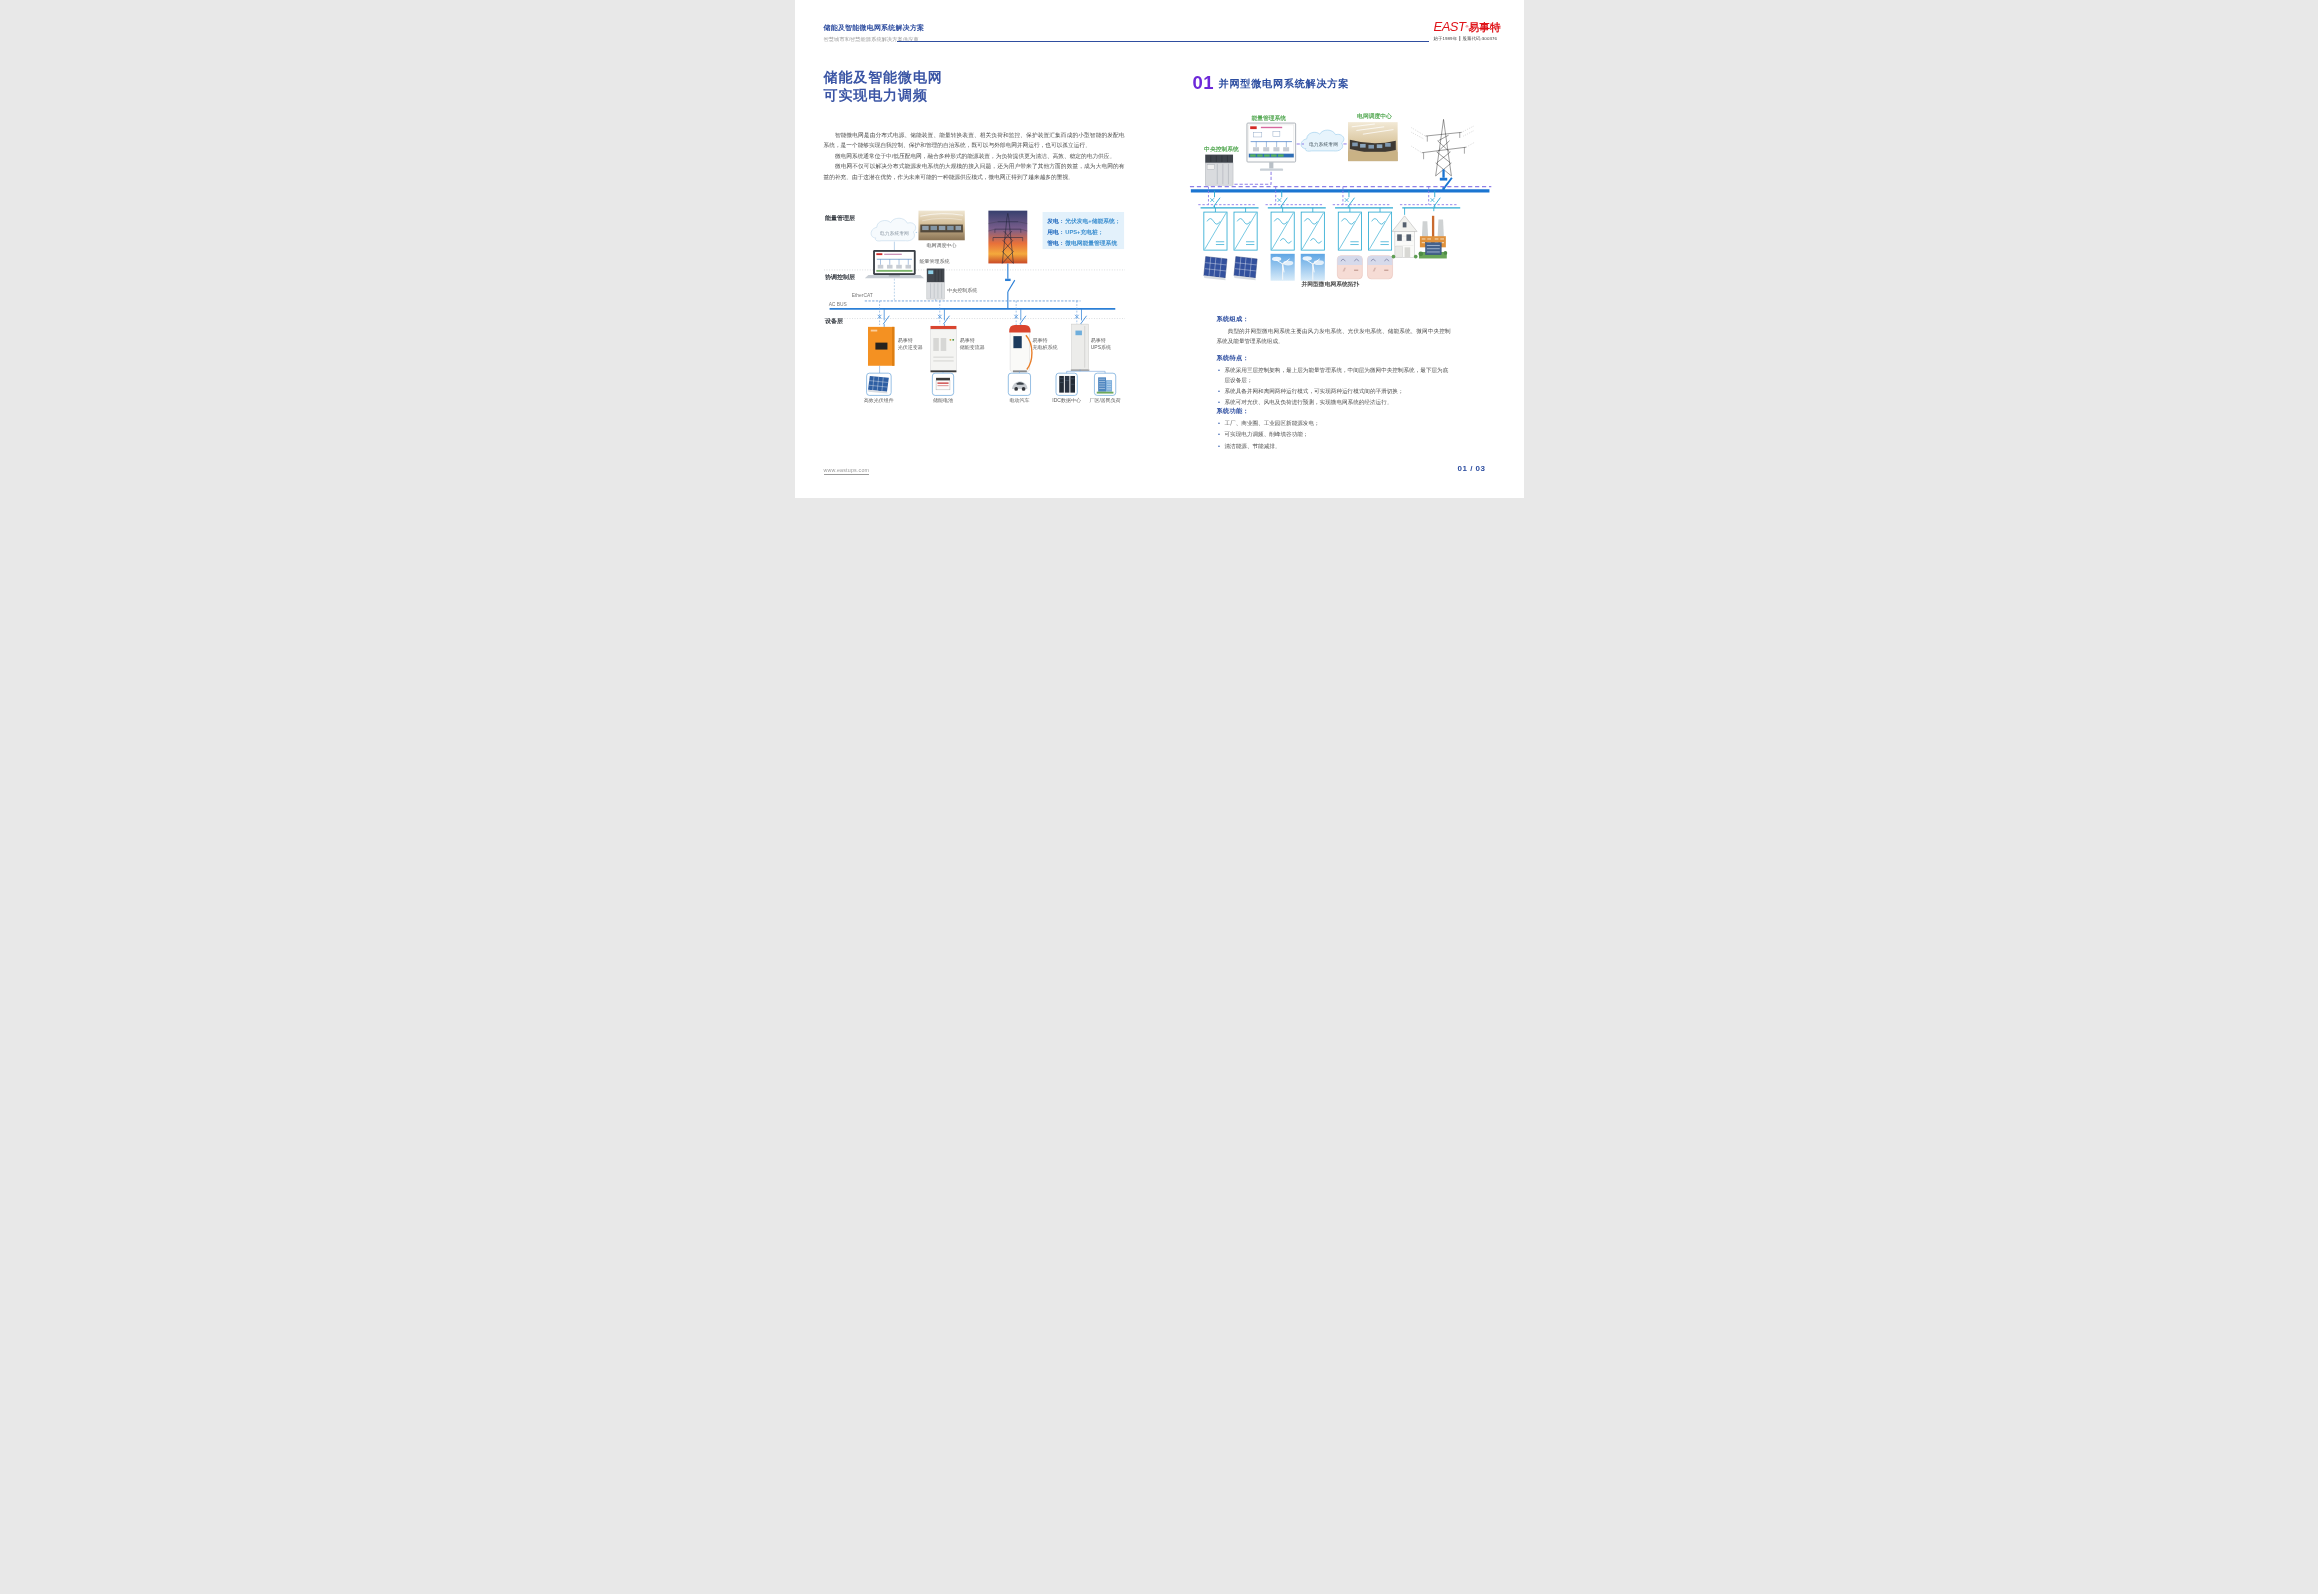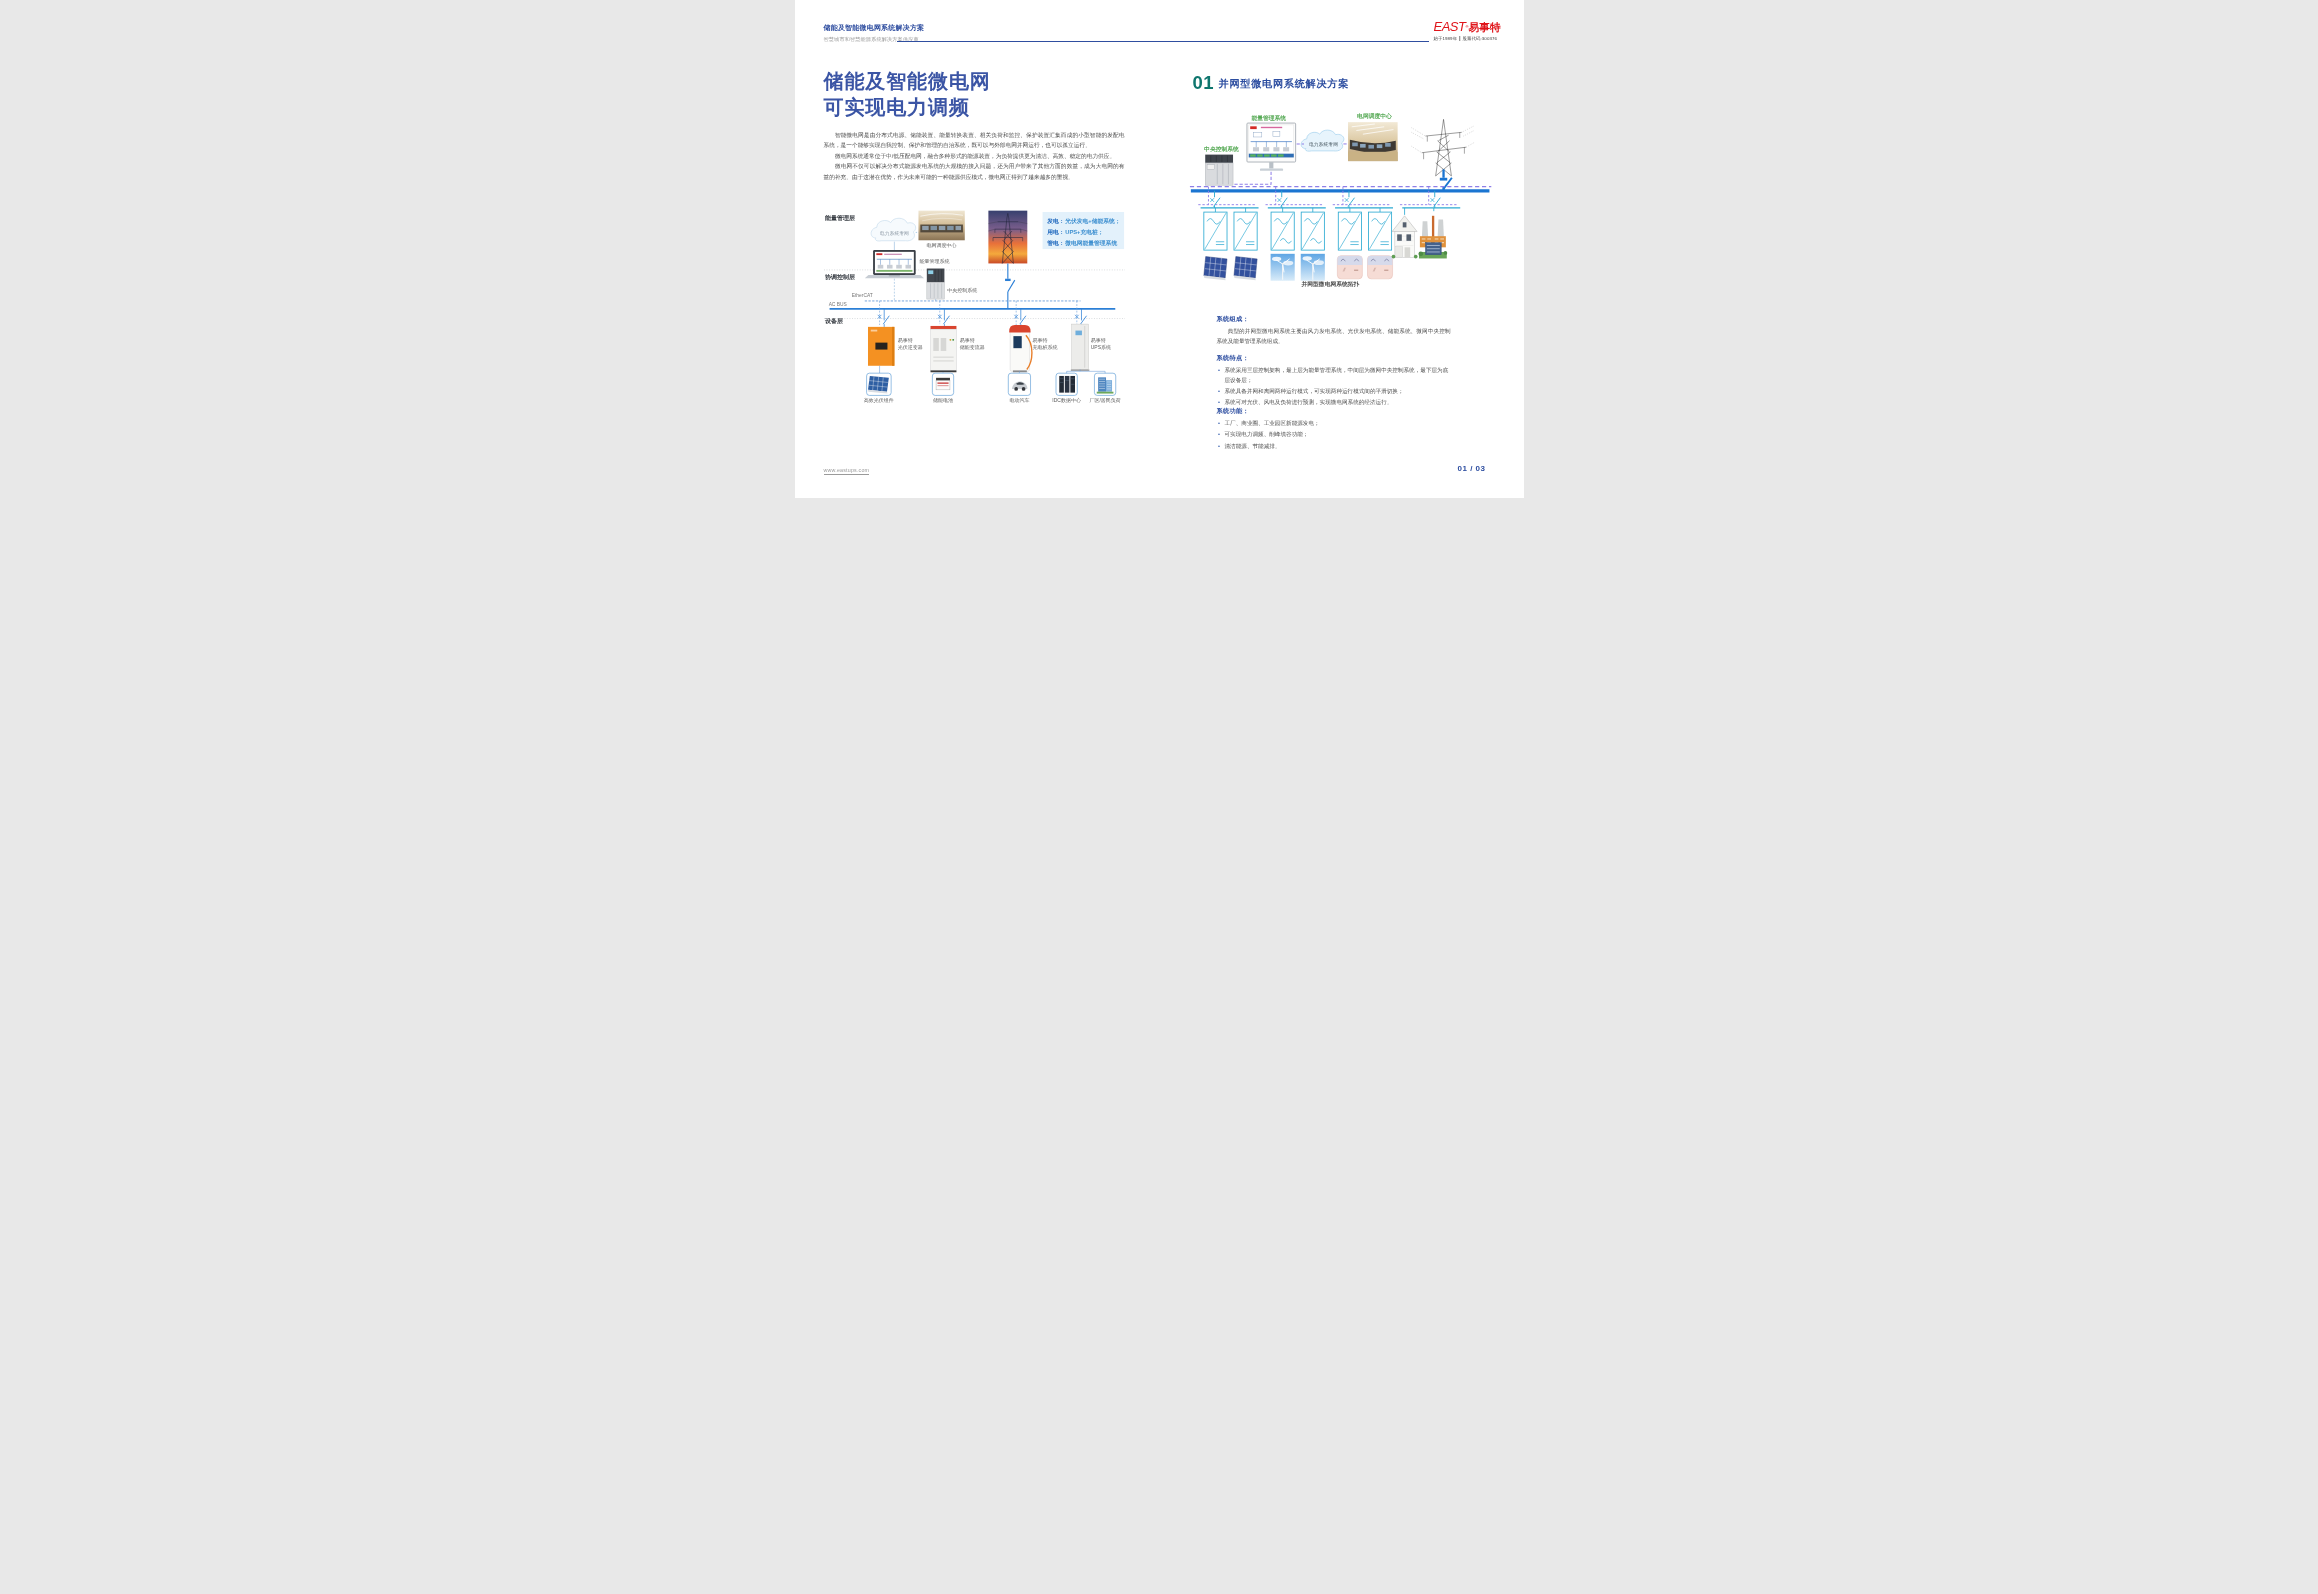--- a/index.html
+++ b/index.html
@@ -11,25 +11,25 @@
   .hdr-title{position:absolute;left:29px;top:23px;font-size:7px;font-weight:bold;color:#2F4EA0;letter-spacing:0.2px;}
   .hdr-sub{position:absolute;left:29px;top:36px;font-size:5.1px;color:#9a9a9a;letter-spacing:0.2px;}
   .hdr-line{position:absolute;left:102px;top:41px;width:532px;height:1.4px;background:#2F4EA0;}
   .logo{position:absolute;left:639px;top:18.5px;width:83px;}
   .logo-row{white-space:nowrap;color:#E0151B;}
   .logo-east{font-size:13px;font-weight:normal;font-style:italic;letter-spacing:-0.5px;}
   .logo-reg{font-size:4.2px;vertical-align:super;font-weight:bold;}
   .logo-cn{font-size:10.7px;font-weight:bold;font-family:"Liberation Serif","DejaVu Serif",serif;}
   .logo-tag{margin-top:1.9px;font-size:4.4px;color:#3a3a3a;letter-spacing:0.1px;}
   
-  .big-title{position:absolute;left:29px;top:68px;font-size:20px;line-height:1.32;font-weight:bold;color:#3B55A5;letter-spacing:0.9px;}
+  .big-title{position:absolute;left:29px;top:68px;font-size:14px;line-height:1.32;font-weight:bold;color:#3B55A5;letter-spacing:0.9px;}
   .paras{position:absolute;left:29px;top:130px;width:301px;}
   .paras p{margin:0;font-size:5.7px;line-height:1.82;color:#4b4b4b;text-indent:2em;text-align:justify;}
   
-  .sec-num{position:absolute;left:398px;top:72px;font-size:18.5px;font-weight:bold;color:#0f766e;letter-spacing:0.5px;}
+  .sec-num{position:absolute;left:398px;top:72px;font-size:18.5px;font-weight:bold;color:#6d28d9;letter-spacing:0.5px;}
   .sec-title{position:absolute;left:424px;top:77px;font-size:10.2px;font-weight:bold;color:#2C4DA0;letter-spacing:0.7px;}
   .txt-sec{position:absolute;left:422px;width:234px;}
   .txt-sec h3{margin:0 0 3.2px 0;font-size:6.3px;font-weight:bold;color:#2C4DA0;letter-spacing:0.2px;}
   .txt-sec p{margin:0;font-size:5.6px;line-height:1.78;color:#4a4a4a;text-indent:2em;text-align:justify;}
   .bullets{list-style:none;margin:0;padding:0;}
   .bullets li{position:relative;padding-left:8px;font-size:5.6px;line-height:1.75;color:#4a4a4a;margin-bottom:1.4px;}
   .bullets li::before{content:"\2022";position:absolute;left:1.4px;top:0;color:#3B63B0;}
   
   .site{position:absolute;left:29px;top:467px;font-size:5.3px;color:#9a9a9a;border-bottom:0.5px solid #9a9a9a;padding-bottom:0.9px;letter-spacing:0.2px;}
   .pageno{position:absolute;right:38px;top:464px;font-size:8px;font-weight:bold;color:#2C4DA0;letter-spacing:0.5px;}

